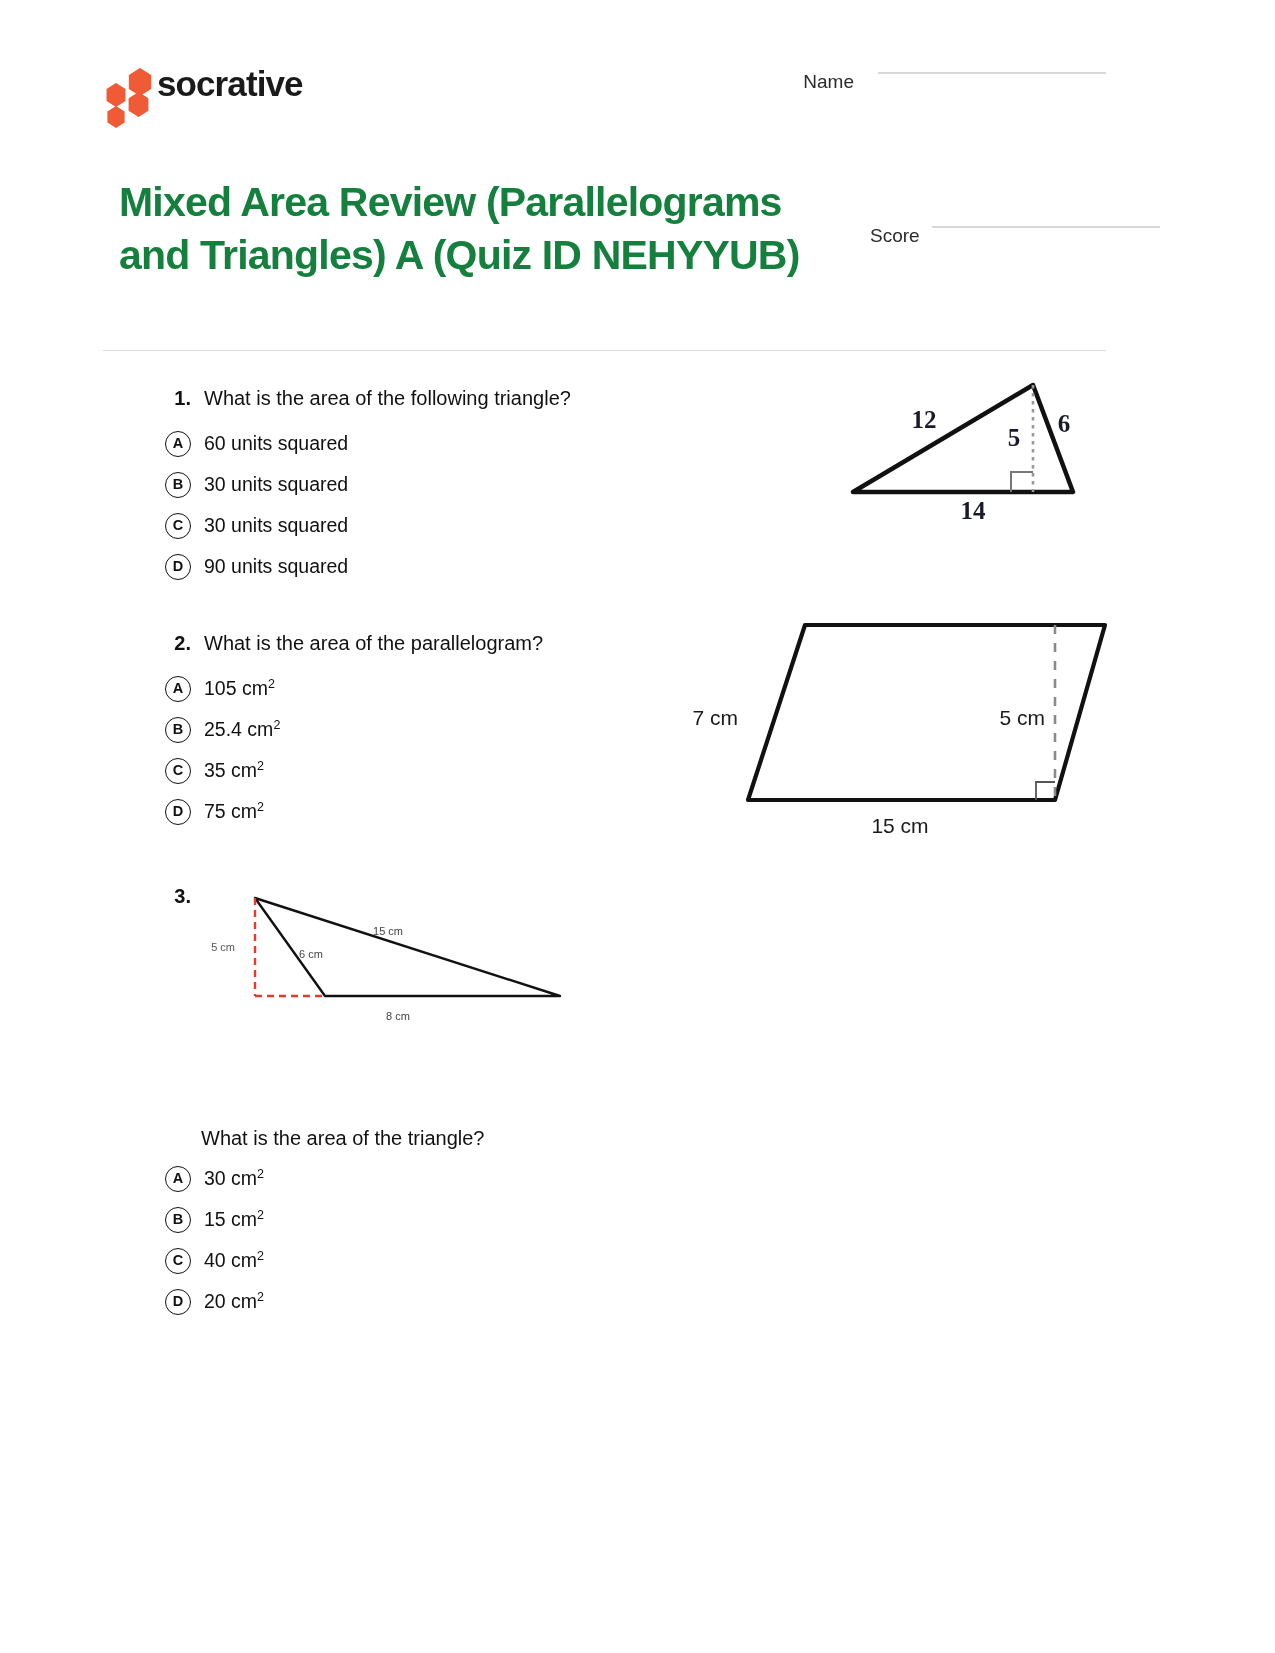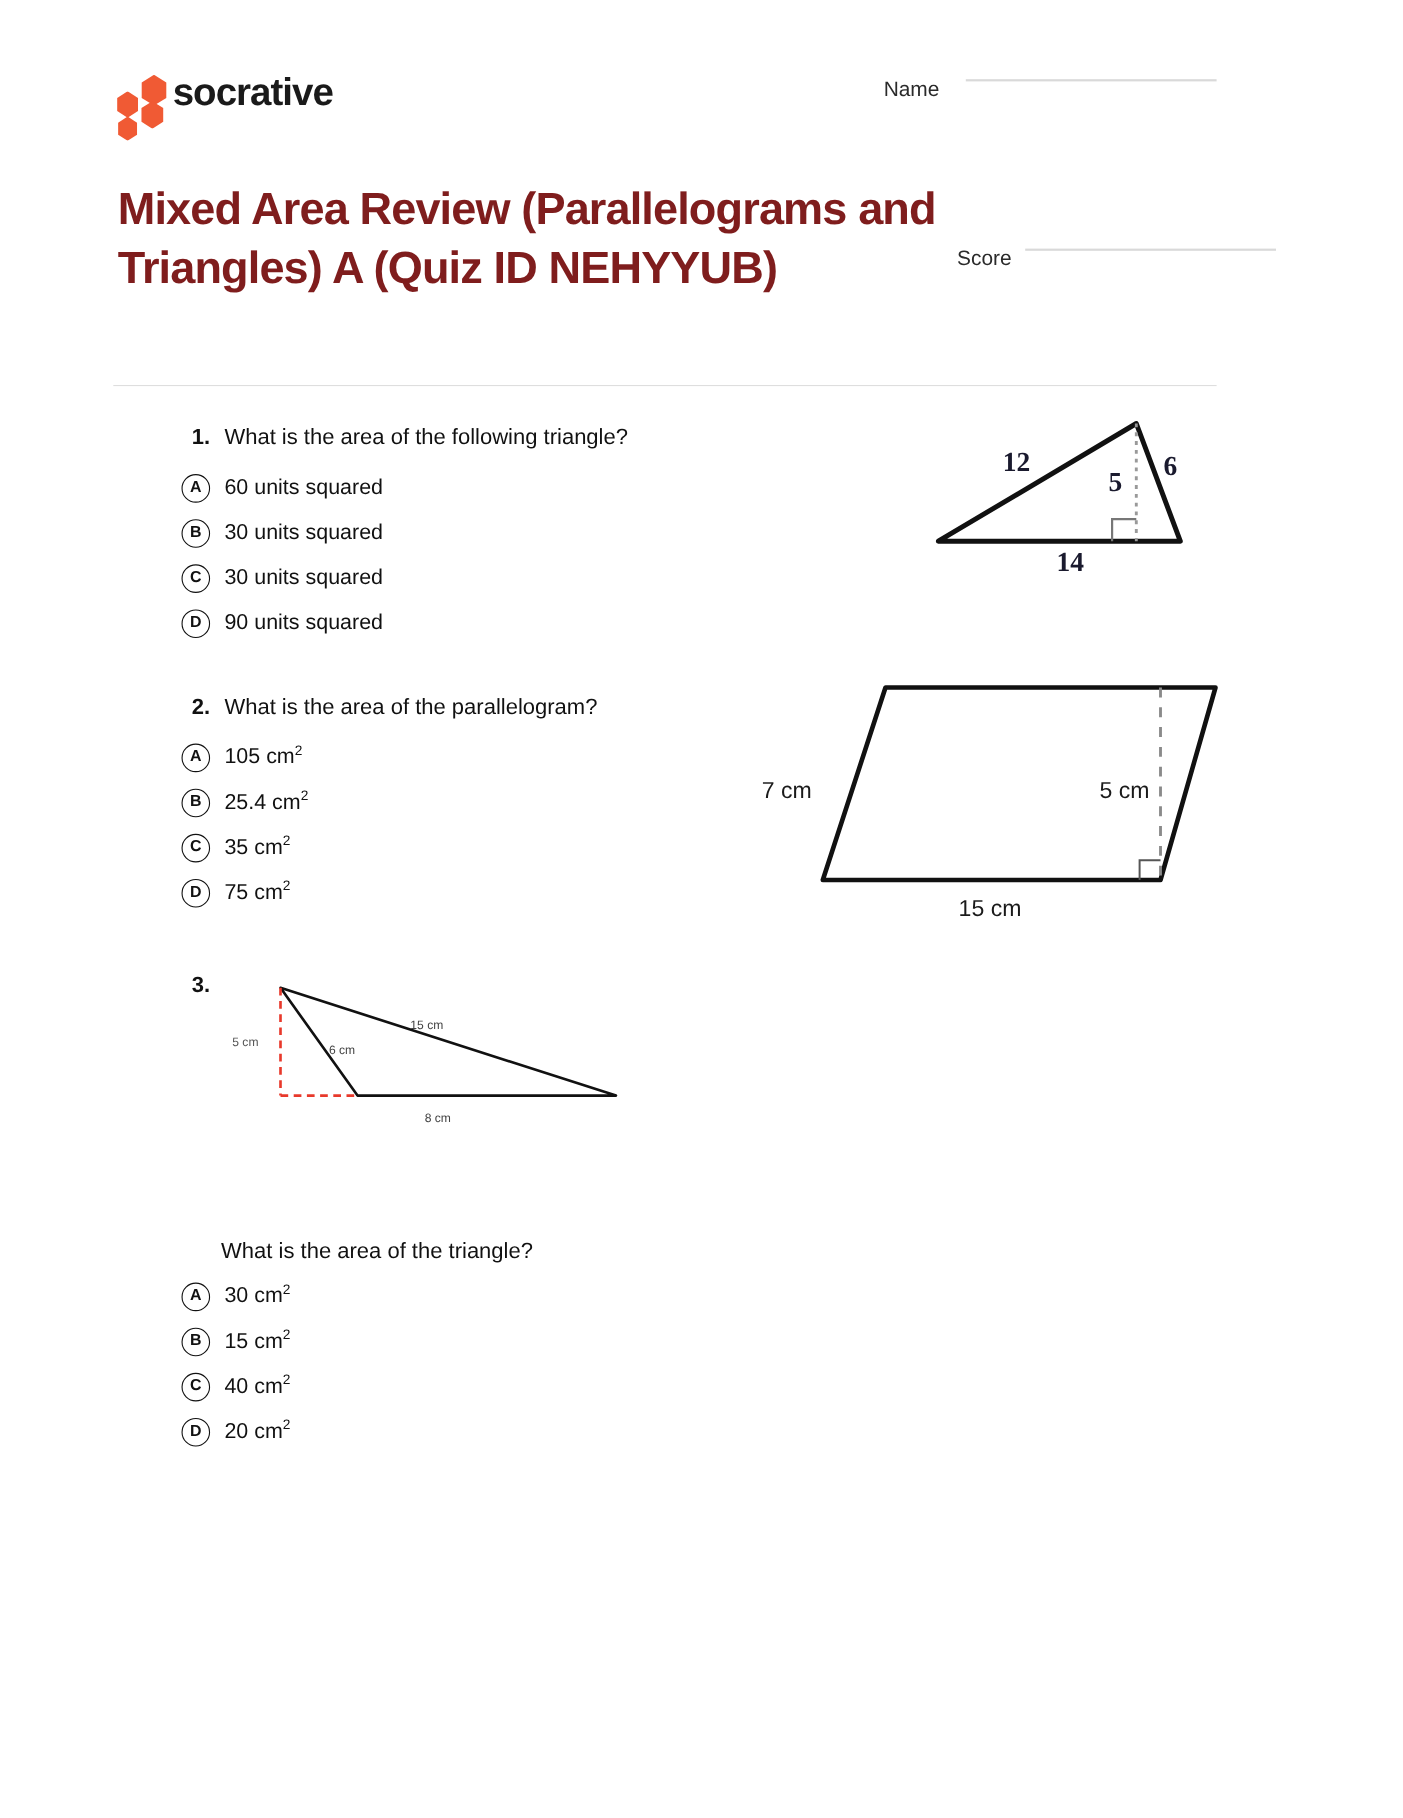--- a/index.html
+++ b/index.html
@@ -95,22 +95,22 @@
     position: absolute;
     left: 103px;
     top: 160px;
     width: 760px;
   }
   .doc-title {
     font-size: 41px;
     font-weight: 700;
     line-height: 1.30;
     letter-spacing: -0.8px;
-    color: #7f1d1d;
-    margin: 4px;
+    color: #15803d;
+    margin: 16px;
   }
   .score-row {
     position: absolute;
     left: 870px;
     top: 226px;
     display: flex;
     align-items: flex-start;
     gap: 12px;
   }
   .score-label {

